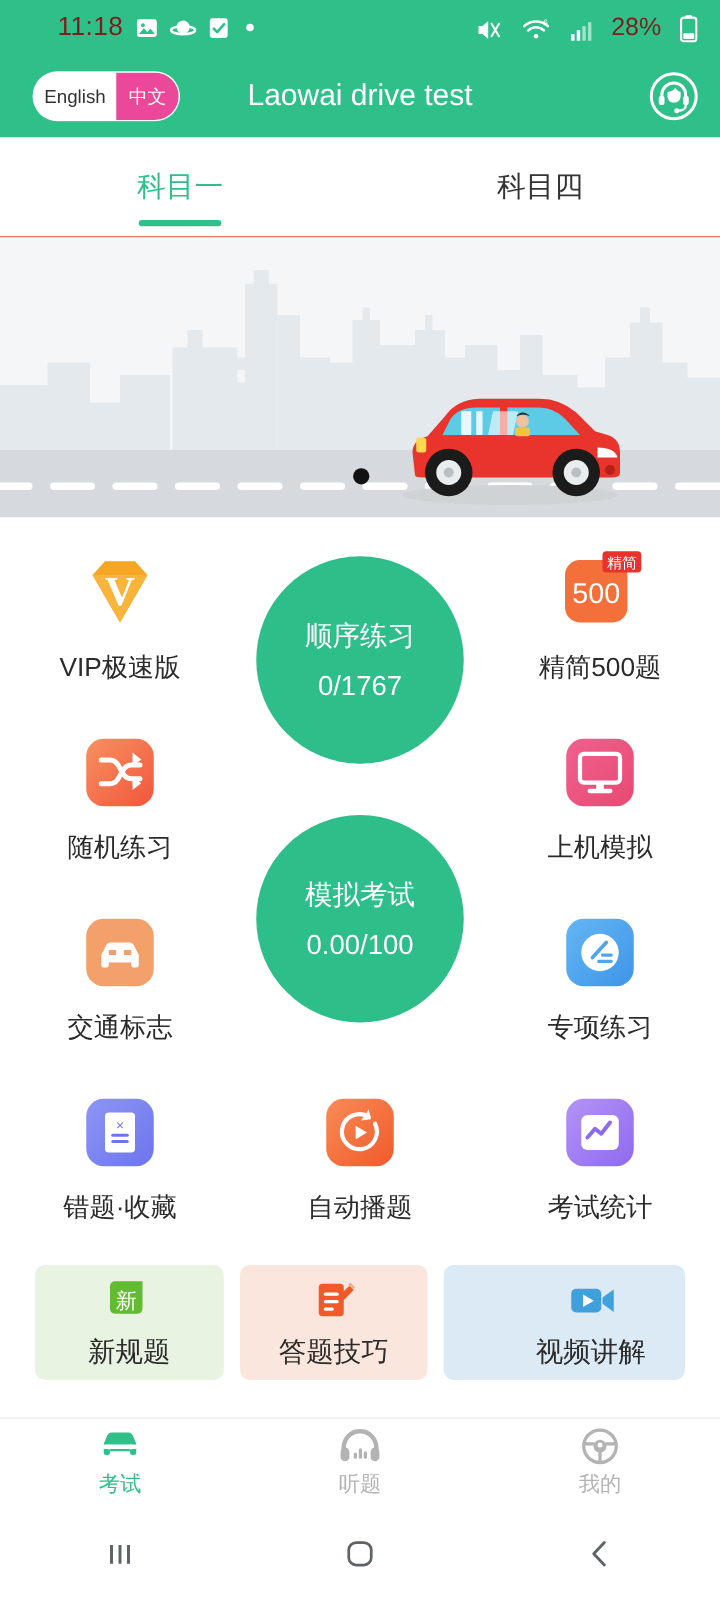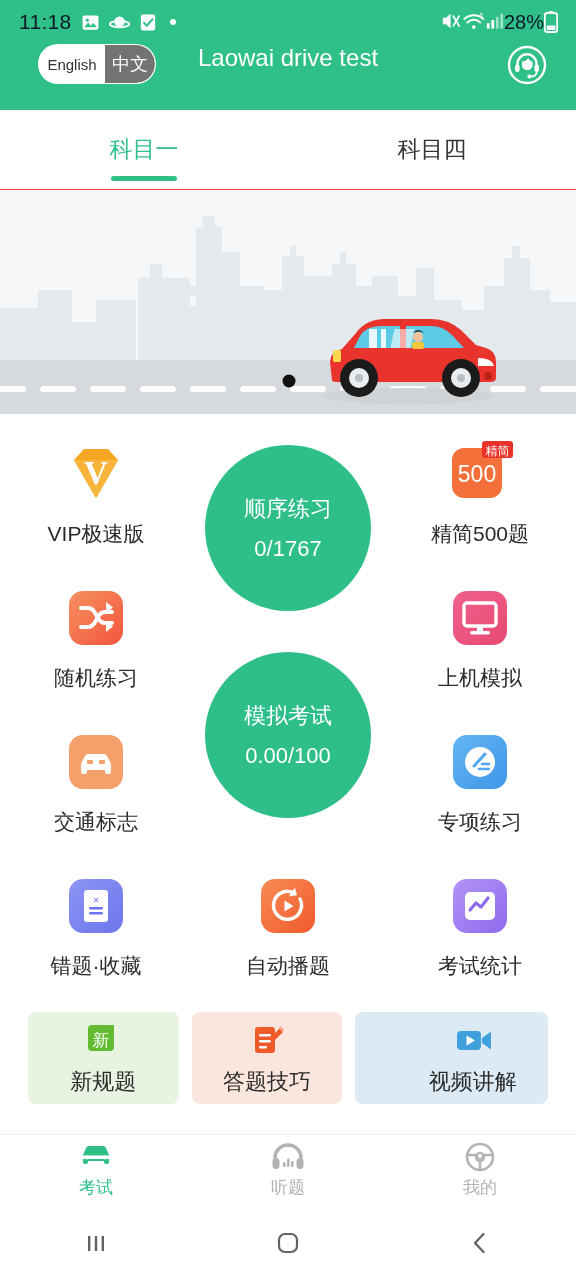--- a/index.html
+++ b/index.html
@@ -6,42 +6,42 @@
   html,body{ background:#ffffff; }
   body{
     width:576px; height:1280px; position:relative; overflow:hidden;
     font-family:"Liberation Sans","DejaVu Sans",sans-serif;
     color:#222;
   }
 
   
   .statusbar{
     height:44px; background:#2FC08A; display:flex; align-items:center;
-    padding:0 18px 0 19px; color:#0f172a;
+    padding:0 18px 0 46px; color:#7f1d1d;
   }
   .sb-left{ display:flex; align-items:center; gap:9px; }
   .sb-time{ font-size:21px; letter-spacing:.3px; font-weight:400; }
-  .sb-right{ margin-left:auto; display:flex; align-items:flex-start; gap:0; }
+  .sb-right{ margin-left:auto; display:flex; align-items:flex-end; gap:15px; }
   .sb-pct{ font-size:20px; }
   .sb-ico{ display:block; }
   .sb-dot{ width:6px; height:6px; border-radius:50%; background:#fff; display:block; margin-left:4px;}
 
   
   .header{
-    height:66px; background:#2FC08A; display:flex; 
-    position:relative; padding:0 28px;
+    height:66px; background:#2FC08A; display:flex; align-items:center;
+    position:relative; padding:0 16px;
   }
   .lang-toggle{
     background:#ffffff; border-radius:22px; height:40px; display:flex;
     overflow:hidden; align-items:stretch; margin-left:10px; width:118px;
     border:1px solid rgba(255,255,255,.6);
   }
   .lang-seg{ display:flex; align-items:center; justify-content:center; font-size:15px; }
   .lang-seg.en{ flex:0 0 66px; color:#333; background:#fff; }
-  .lang-seg.zh{ flex:1; color:#ffffff; background:#737373; border-radius:0 20px 20px 0; font-size:18px;}
+  .lang-seg.zh{ flex:1; color:#ffffff; background:#ec4899; border-radius:0 20px 20px 0; font-size:15px;}
   .app-title{
     position:absolute; left:0; right:0; text-align:center; color:#fff;
     font-size:24px; pointer-events:none;
   }
   .support{ margin-left:auto; width:42px; height:42px; position:relative; z-index:2;}
 
   
   .tabs{
     height:80px; background:#fff; display:flex; align-items:center;
     border-bottom:1px solid #ef4444; position:relative;

